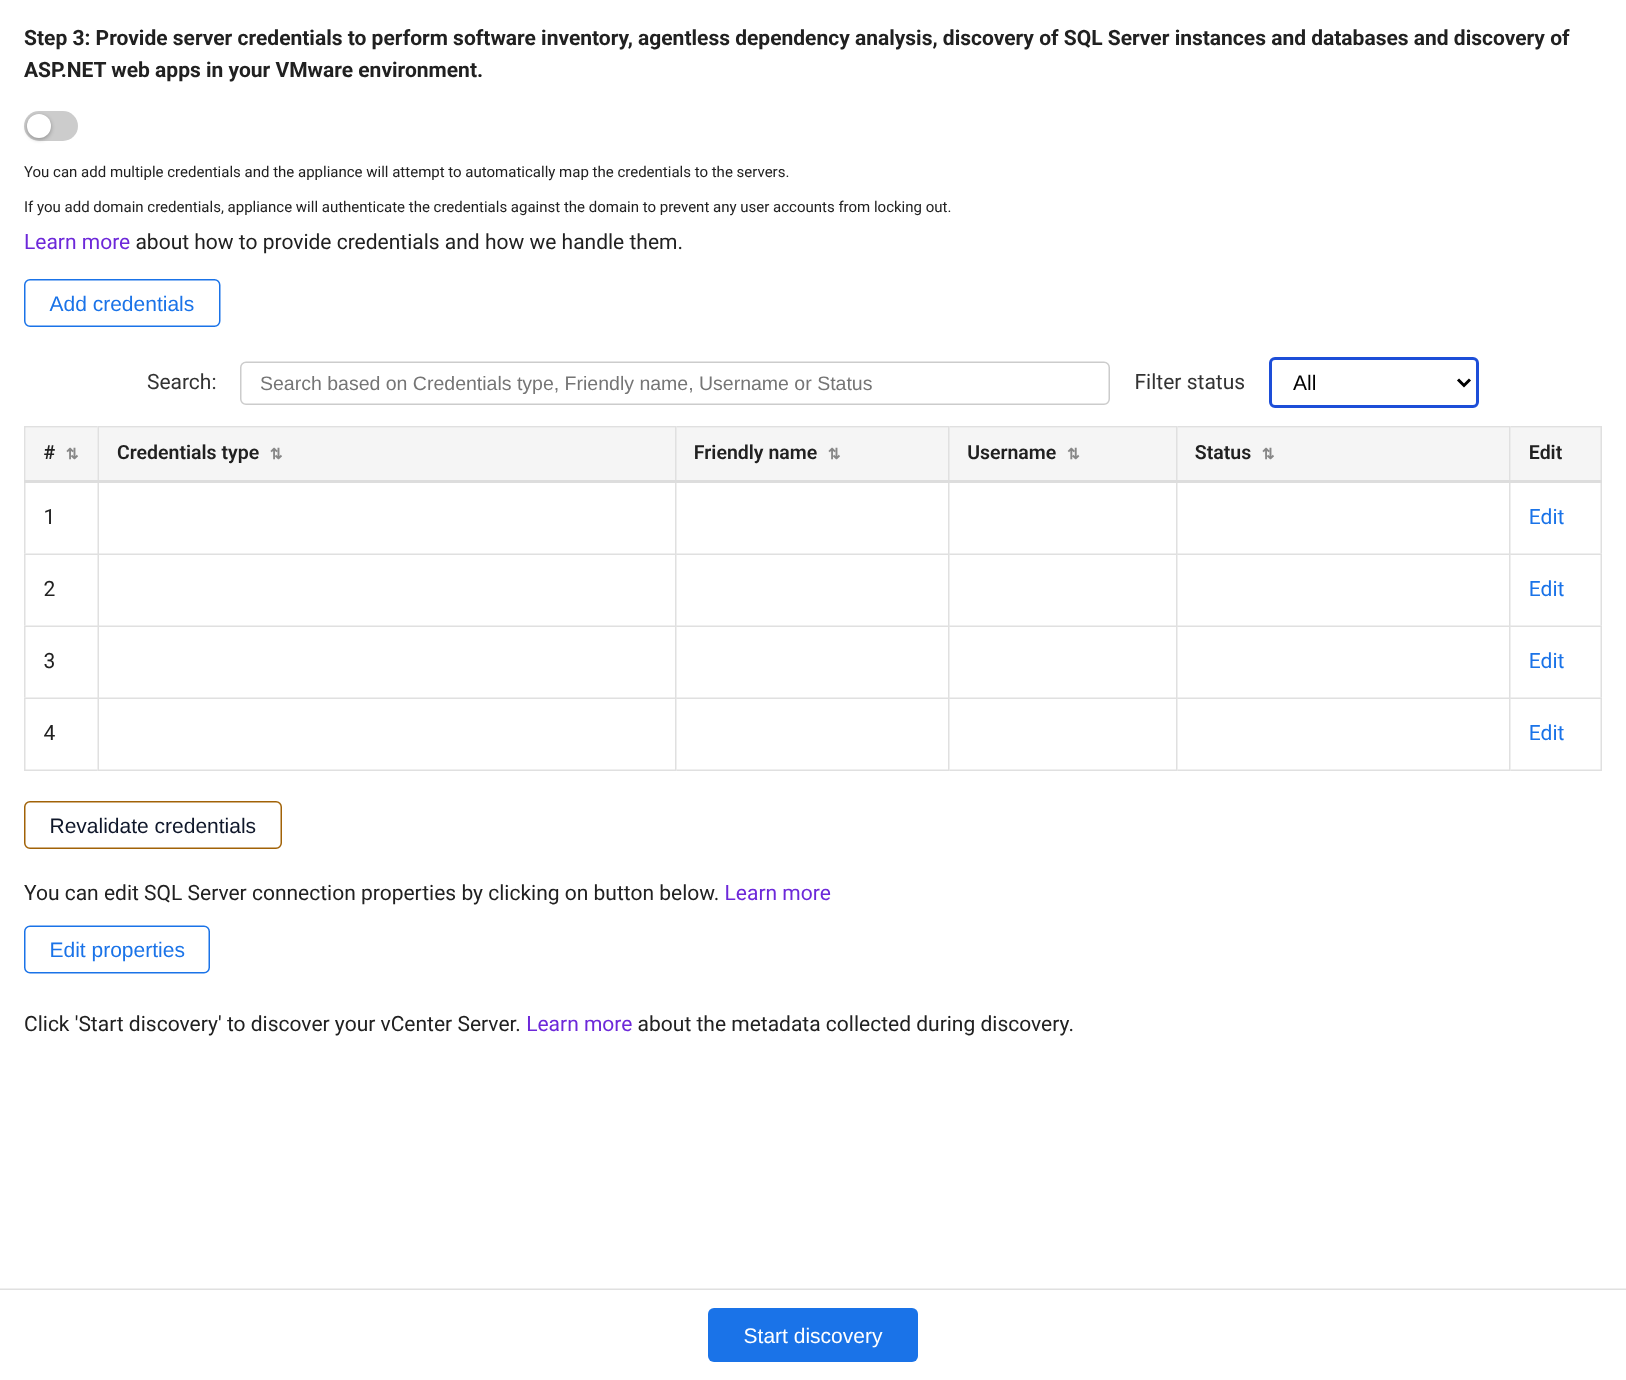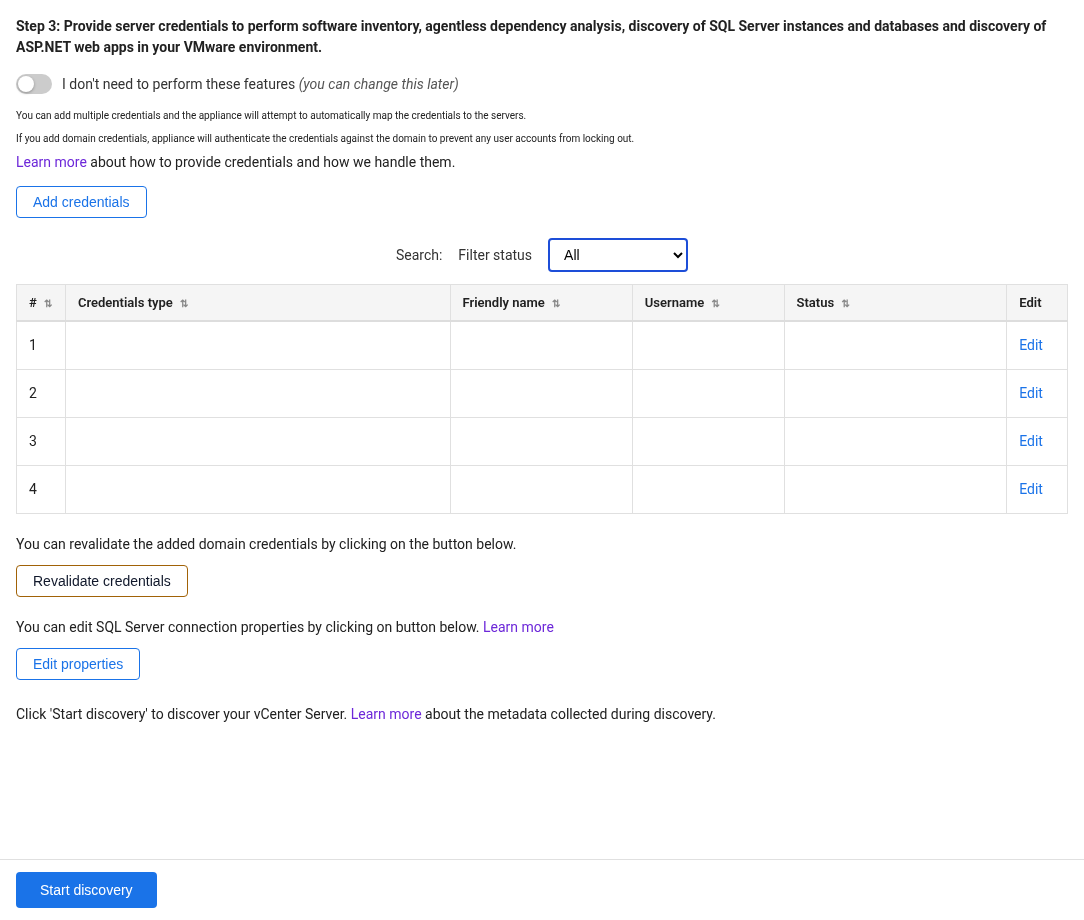--- a/index.html
+++ b/index.html
@@ -205,21 +205,21 @@
       color: #212121;
       margin-bottom: 40px;
       line-height: 1.5;
     }
     .footer-bar {
       position: absolute;
       bottom: 0;
       right: 0;
       width: 100%;
       display: flex;
-      justify-content: flex-start;
+      justify-content: center;
       padding: 12px 16px;
       background: #fff;
       border-top: 1px solid #e0e0e0;
       margin-left: 39px;
     }
     .start-discovery-btn {
       background: #1a73e8;
       color: #fff;
       border: none;
       padding: 10px 24px;
@@ -233,41 +233,38 @@
 <body>
 
 
 
 
 <div class="step-title">Step 3: Provide server credentials to perform software inventory, agentless dependency analysis, discovery of SQL Server instances and databases and discovery of ASP.NET web apps in your VMware environment.</div>
 
 
 <div class="toggle-row">
   <div class="toggle"></div>
-  <span class="toggle-label">
-    <span>I don't need to perform these features</span>
-    <em>(you can change this later)</em>
-  </span>
 </div>
 
 
 <p class="info-text">You can add multiple credentials and the appliance will attempt to automatically map the credentials to the servers.</p>
 <p class="info-text">If you add domain credentials, appliance will authenticate the credentials against  the domain to prevent any user accounts from locking out.</p>
 
 
 <div class="learn-more-row">
   <a class="link" href="#">Learn more</a><span> about how to provide credentials and how we handle them.</span>
 </div>
 
 
 <button class="add-credentials-btn">Add credentials</button>
 
 
 <div class="search-filter-row">
   <span class="search-label">Search:</span>
+  <input class="search-input" type="text" placeholder="Search based on Credentials type, Friendly name, Username or Status" style="">
   <span class="filter-status-label">Filter status</span>
   <select class="filter-select">
     <option>All</option>
     <option>Active</option>
     <option>Inactive</option>
   </select>
 </div>
 
 
 <table class="table">
@@ -329,21 +326,20 @@
     <td class="col-friendly"></td>
     <td class="col-username"></td>
     <td class="col-status"></td>
     <td class="col-edit"><a class="edit-link" href="#">Edit</a></td>
   </tr>
     </tbody>
 </table>
 
 
 <div class="revalidate-section">
-  <p class="revalidate-text">You can revalidate the added domain credentials by clicking on the button below.</p>
   <button class="revalidate-btn">Revalidate credentials</button>
 </div>
 
 
 <div class="edit-props-section">
   <p class="edit-props-text">
     <span>You can edit SQL Server connection properties by clicking on button below.</span>
     <a class="link" href="#">Learn more</a>
   </p>
   <button class="edit-props-btn">Edit properties</button>

